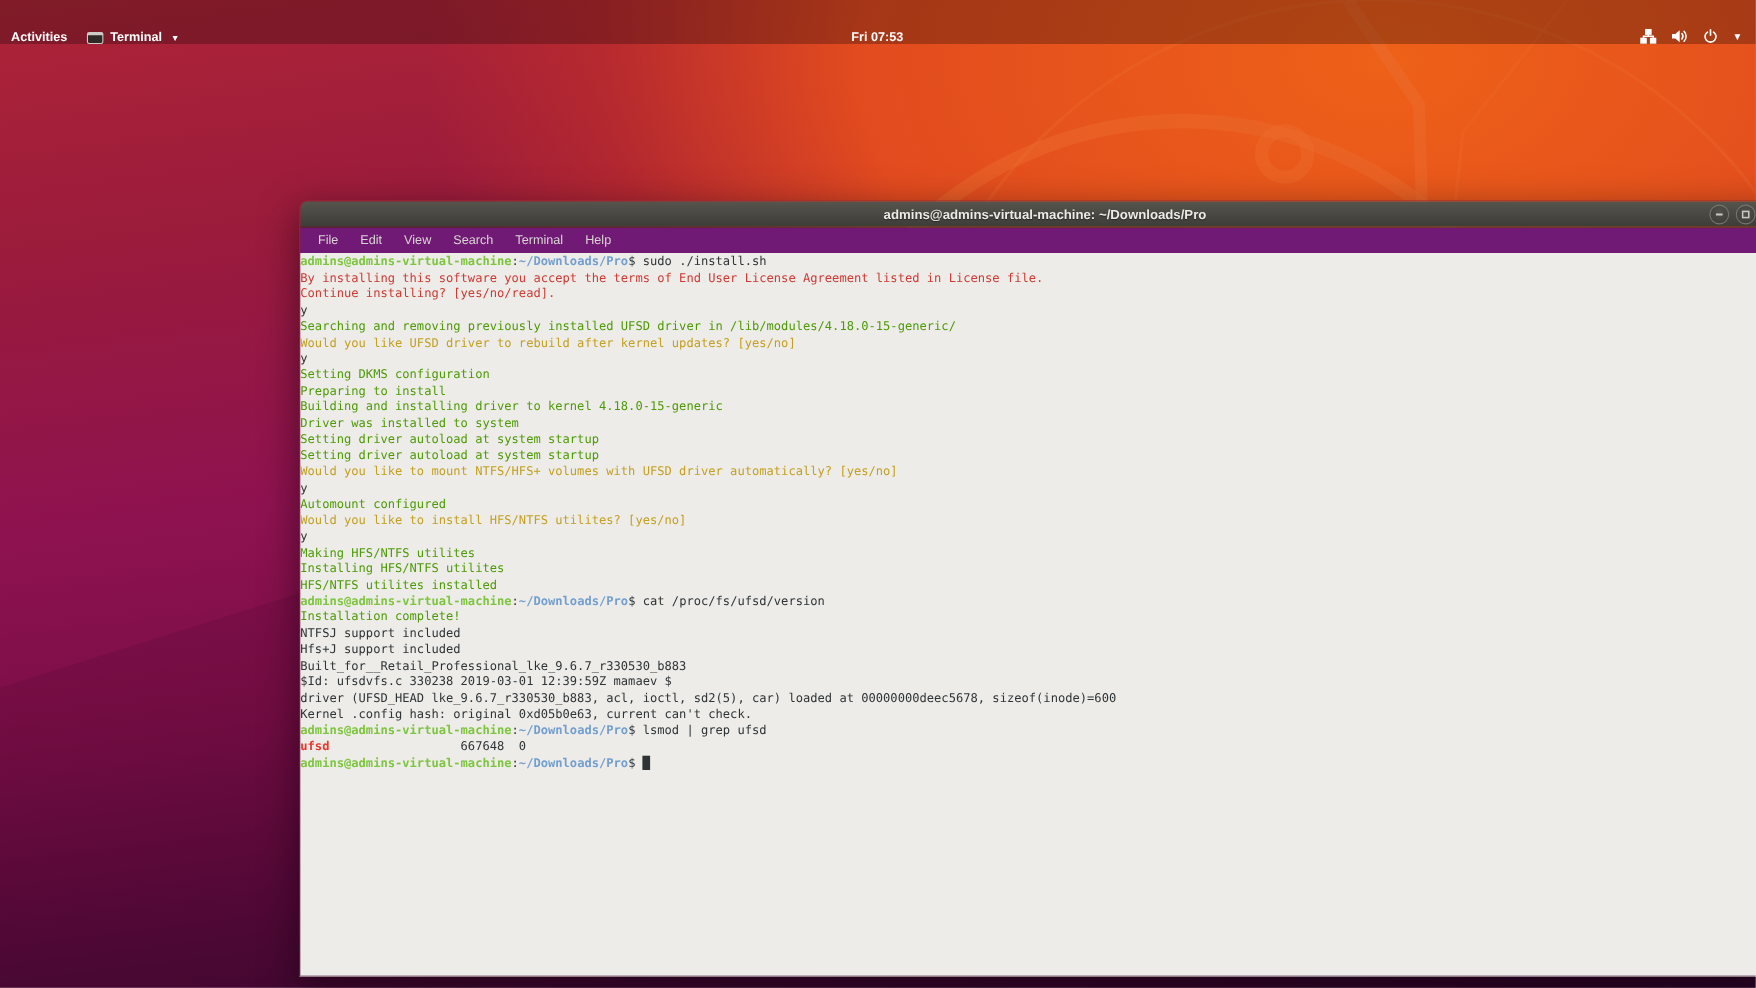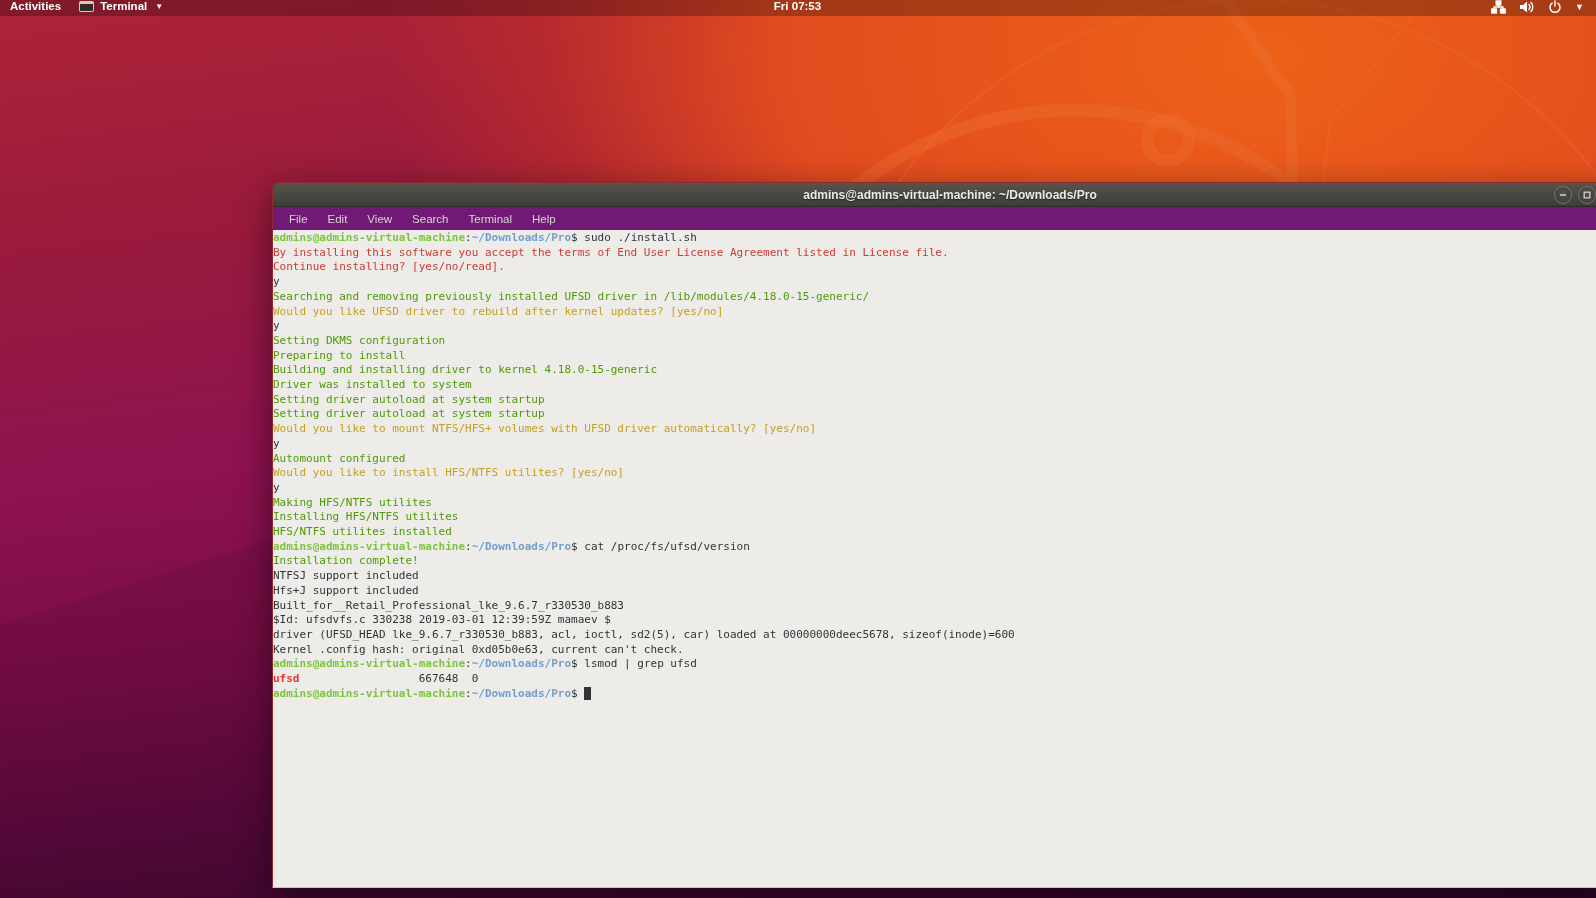--- a/index.html
+++ b/index.html
@@ -7,22 +7,22 @@
 
   
   .desktop { position:absolute; inset:0;
     background:
       radial-gradient(ellipse 1150px 720px at 79% 6%, #EE6118 0%, #E24B1F 42%, rgba(197,49,38,0.55) 62%, rgba(170,34,48,0) 76%),
       linear-gradient(173deg, #AE2437 0%, #9A1B3C 22%, #8E1250 45%, #7A0E46 62%, #570A39 78%, #3A062E 92%, #2E0428 100%);
   }
   .wall-decor { position:absolute; inset:0; }
 
   
-  .topbar { position:absolute; left:0; top:0; width:100%; height:16px;
-    background:rgba(25,5,8,0.30); color:#fff; display:flex; align-items:flex-start;
+  .topbar { position:absolute; left:0; top:0; width:100%; height:40px;
+    background:rgba(25,5,8,0.30); color:#fff; display:flex; align-items:flex-end;
     font-size:11.5px; font-weight:bold; z-index:40; }
   .tb-left { display:flex; align-items:center; gap:18px; padding-left:10px; }
   .tb-activities { cursor:pointer; }
   .tb-app { display:flex; align-items:center; gap:6px; cursor:pointer; }
   .term-glyph { width:15px; height:11px; background:#2F2A26; border:1px solid #CFCAC4; border-top:3px solid #CFCAC4; border-radius:2px; display:inline-block; }
   .tb-caret { font-size:8px; margin-left:2px; }
   .tb-clock { position:absolute; left:0; right:1px; text-align:center; pointer-events:none; }
   .tb-tray { margin-left:auto; display:flex; align-items:center; gap:13px; padding-right:12px; z-index:2; }
   .tb-tray svg { display:block; }
 

